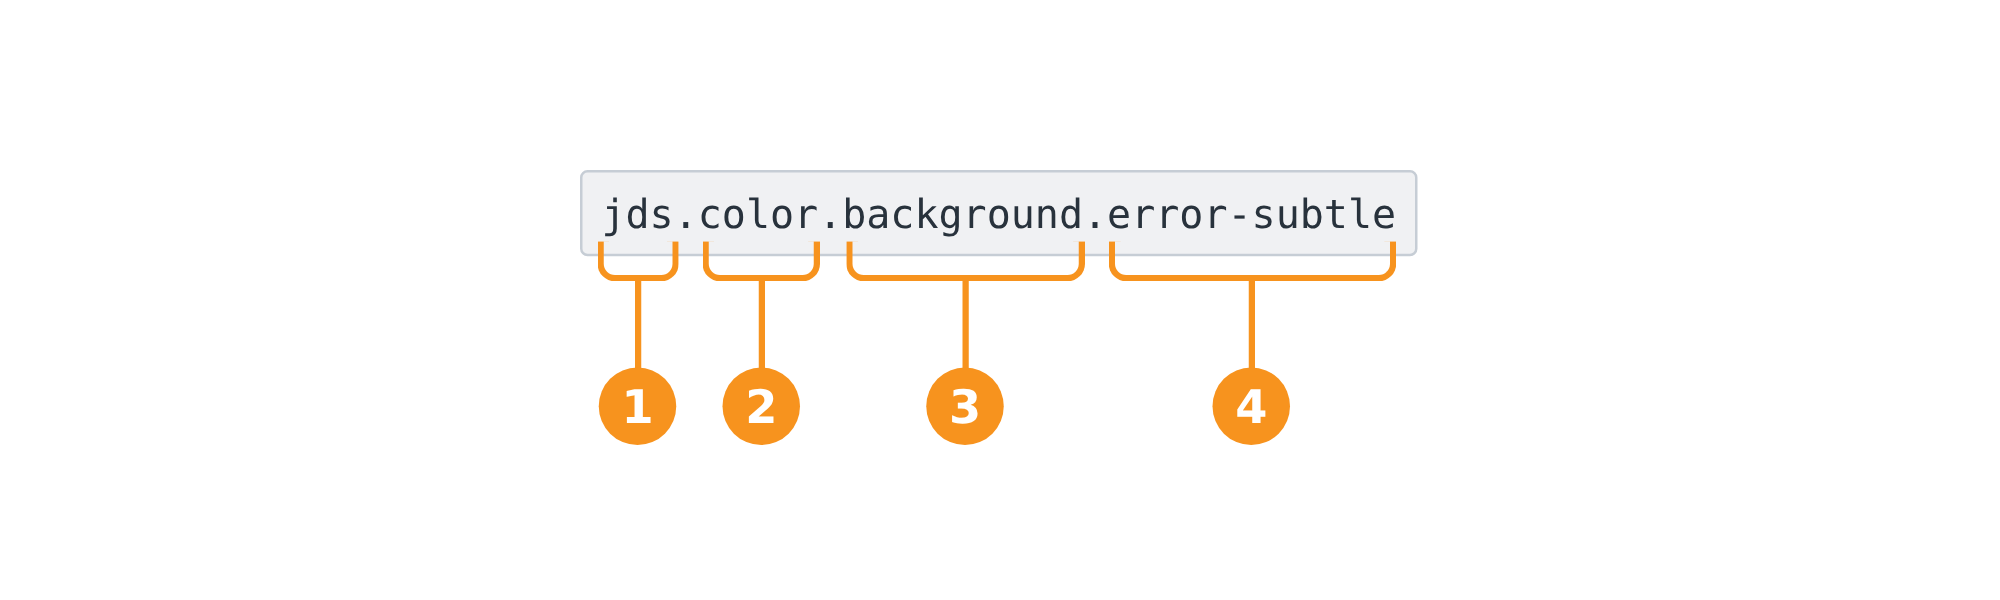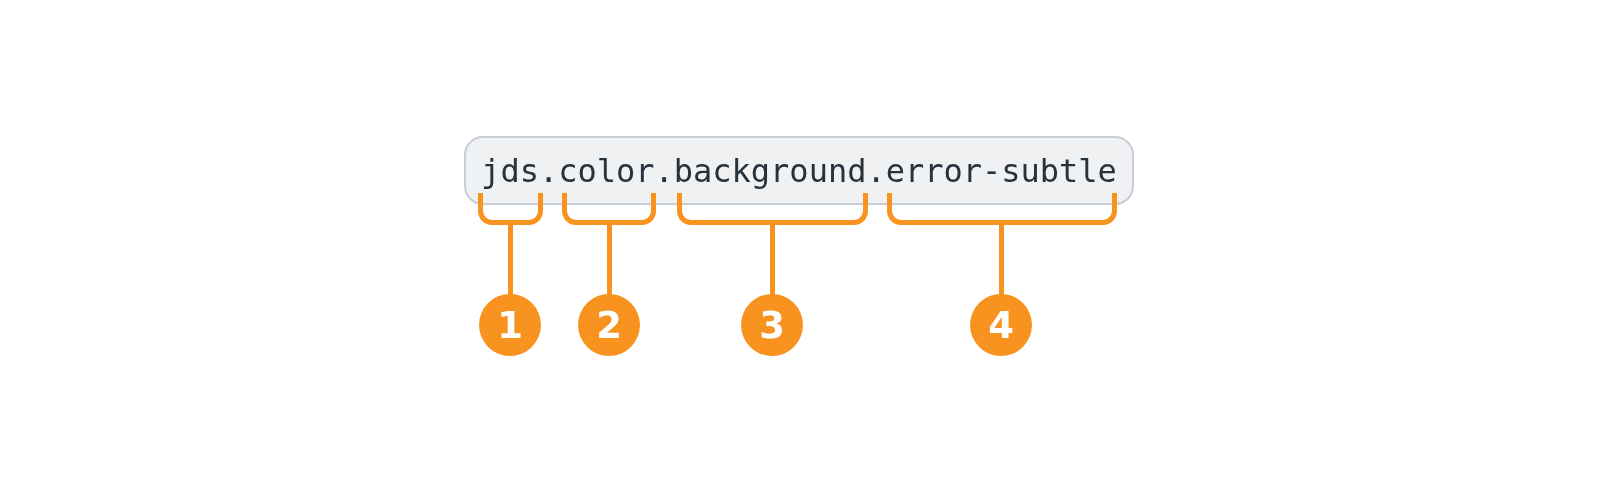--- a/index.html
+++ b/index.html
@@ -17,21 +17,21 @@
   }
   .token-box {
     position: absolute;
     left: 464px;
     top: 136px;
     width: 670px;
     height: 69px;
     box-sizing: border-box;
     background: var(--box-bg, #f0f1f3);
     border: 2px solid var(--box-border, #c6cdd5);
-    border-radius: 19px;
+    border-radius: 6px;
     display: flex;
     align-items: center;
     justify-content: center;
     z-index: 1;
   }
   .token-text {
     font-family: "DejaVu Sans Mono", "Liberation Mono", monospace;
     font-size: 32px;
     font-weight: 500;
     letter-spacing: 0;

